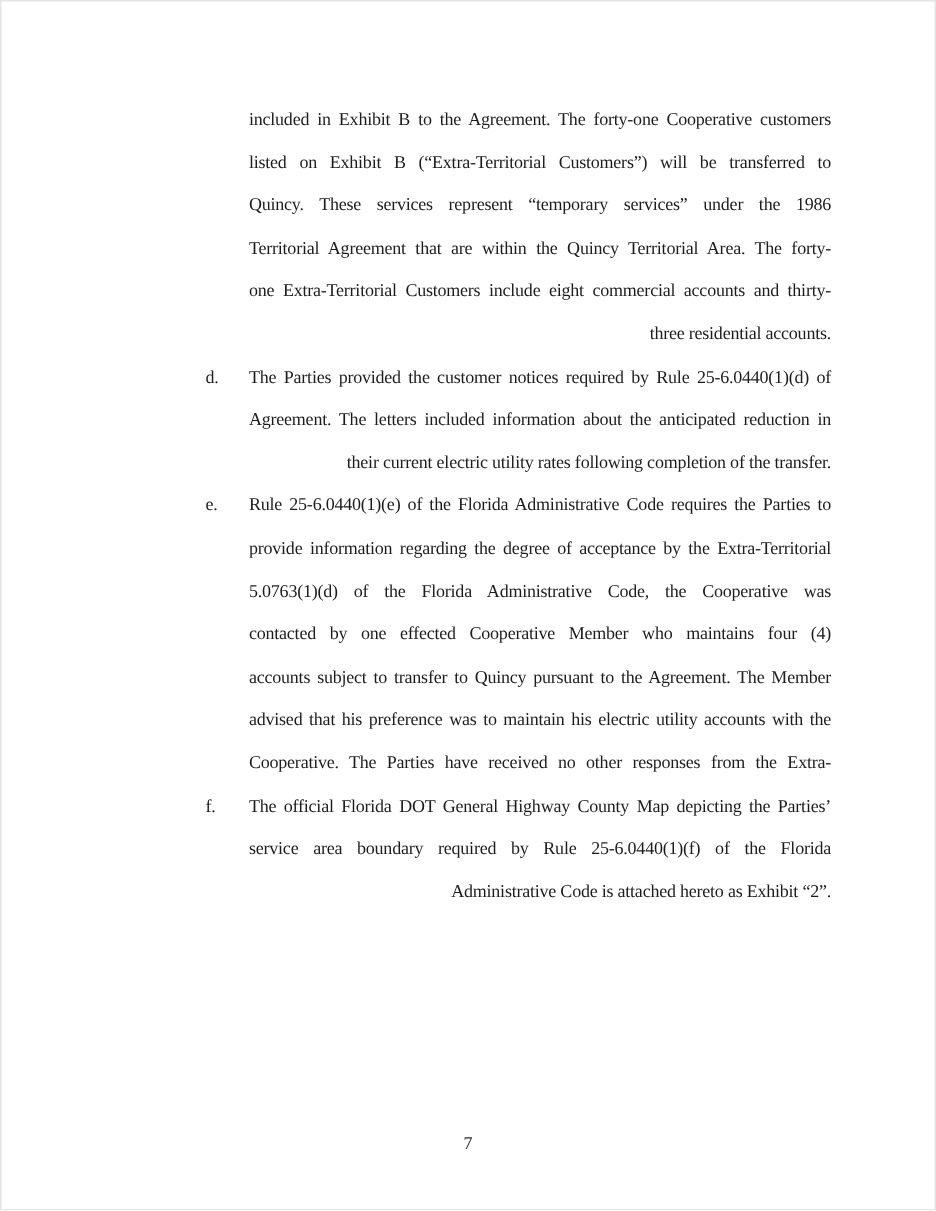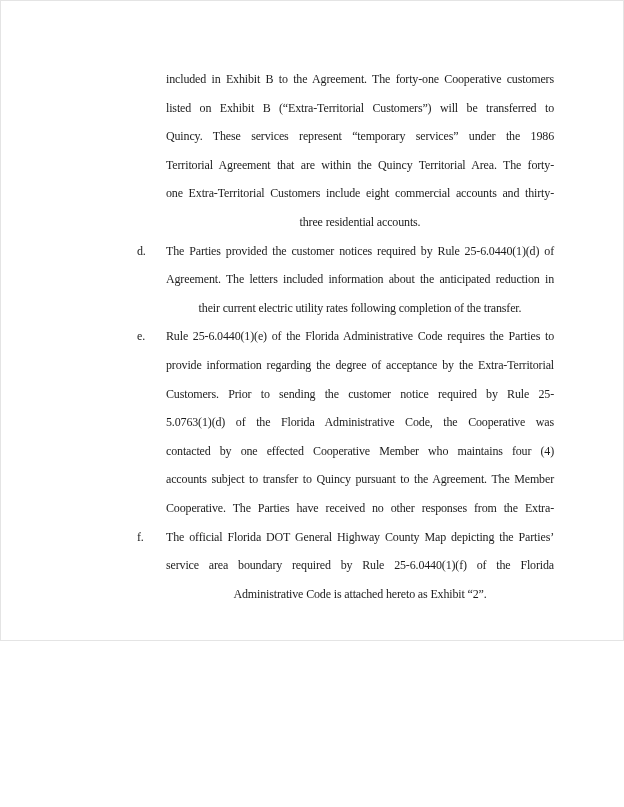--- a/index.html
+++ b/index.html
@@ -3,21 +3,21 @@
 <meta charset="utf-8">
 <style>
   html, body {
     margin: 0;
     padding: 0;
     background: #ffffff;
   }
   .page {
     position: relative;
     width: 624px;
-    height: 641px;
+    height: 807px;
     background: #ffffff;
     box-sizing: border-box;
     border: 1px solid #e4e4e4;
     font-family: "Liberation Serif", "DejaVu Serif", serif;
     color: #1c1c1c;
     overflow: hidden;
     padding-left: 32px;
   }
   .text-block {
     position: absolute;
@@ -34,21 +34,21 @@
     top: 0;
     font-size: 12px;
     line-height: 28.6px;
     letter-spacing: -0.15px;
   }
   .line {
     font-size: 12px;
     line-height: 28.6px;
     height: 28.6px;
     letter-spacing: -0.15px;
-    text-align: center;
+    text-align: right;
     overflow: visible;
   }
   .line.j {
     text-align: justify;
     text-align-last: justify;
   }
   .page-number {
     position: absolute;
     top: 752px;
     left: 0;
@@ -75,24 +75,24 @@
       <div class="paragraph">
         <span class="marker">d.</span>
         <div class="line j">The Parties provided the customer notices required by Rule 25-6.0440(1)(d) of</div>
         <div class="line j">Agreement. The letters included information about the anticipated reduction in</div>
         <div class="line">their current electric utility rates following completion of the transfer.</div>
       </div>
       <div class="paragraph">
         <span class="marker">e.</span>
         <div class="line j">Rule 25-6.0440(1)(e) of the Florida Administrative Code requires the Parties to</div>
         <div class="line j">provide information regarding the degree of acceptance by the Extra-Territorial</div>
-        <div class="line j">Customers. Prior to sending the customer notice required by Rule 25-</div>
         <div class="line j">5.0763(1)(d) of the Florida Administrative Code, the Cooperative was</div>
         <div class="line j">contacted by one effected Cooperative Member who maintains four (4)</div>
         <div class="line j">accounts subject to transfer to Quincy pursuant to the Agreement. The Member</div>
+        <div class="line j">advised that his preference was to maintain his electric utility accounts with the</div>
         <div class="line j">Cooperative. The Parties have received no other responses from the Extra-</div>
       </div>
       <div class="paragraph">
         <span class="marker">f.</span>
         <div class="line j">The official Florida DOT General Highway County Map depicting the Parties’</div>
         <div class="line j">service area boundary required by Rule 25-6.0440(1)(f) of the Florida</div>
         <div class="line">Administrative Code is attached hereto as Exhibit “2”.</div>
       </div>
     </div>
   <div class="page-number">7</div>

